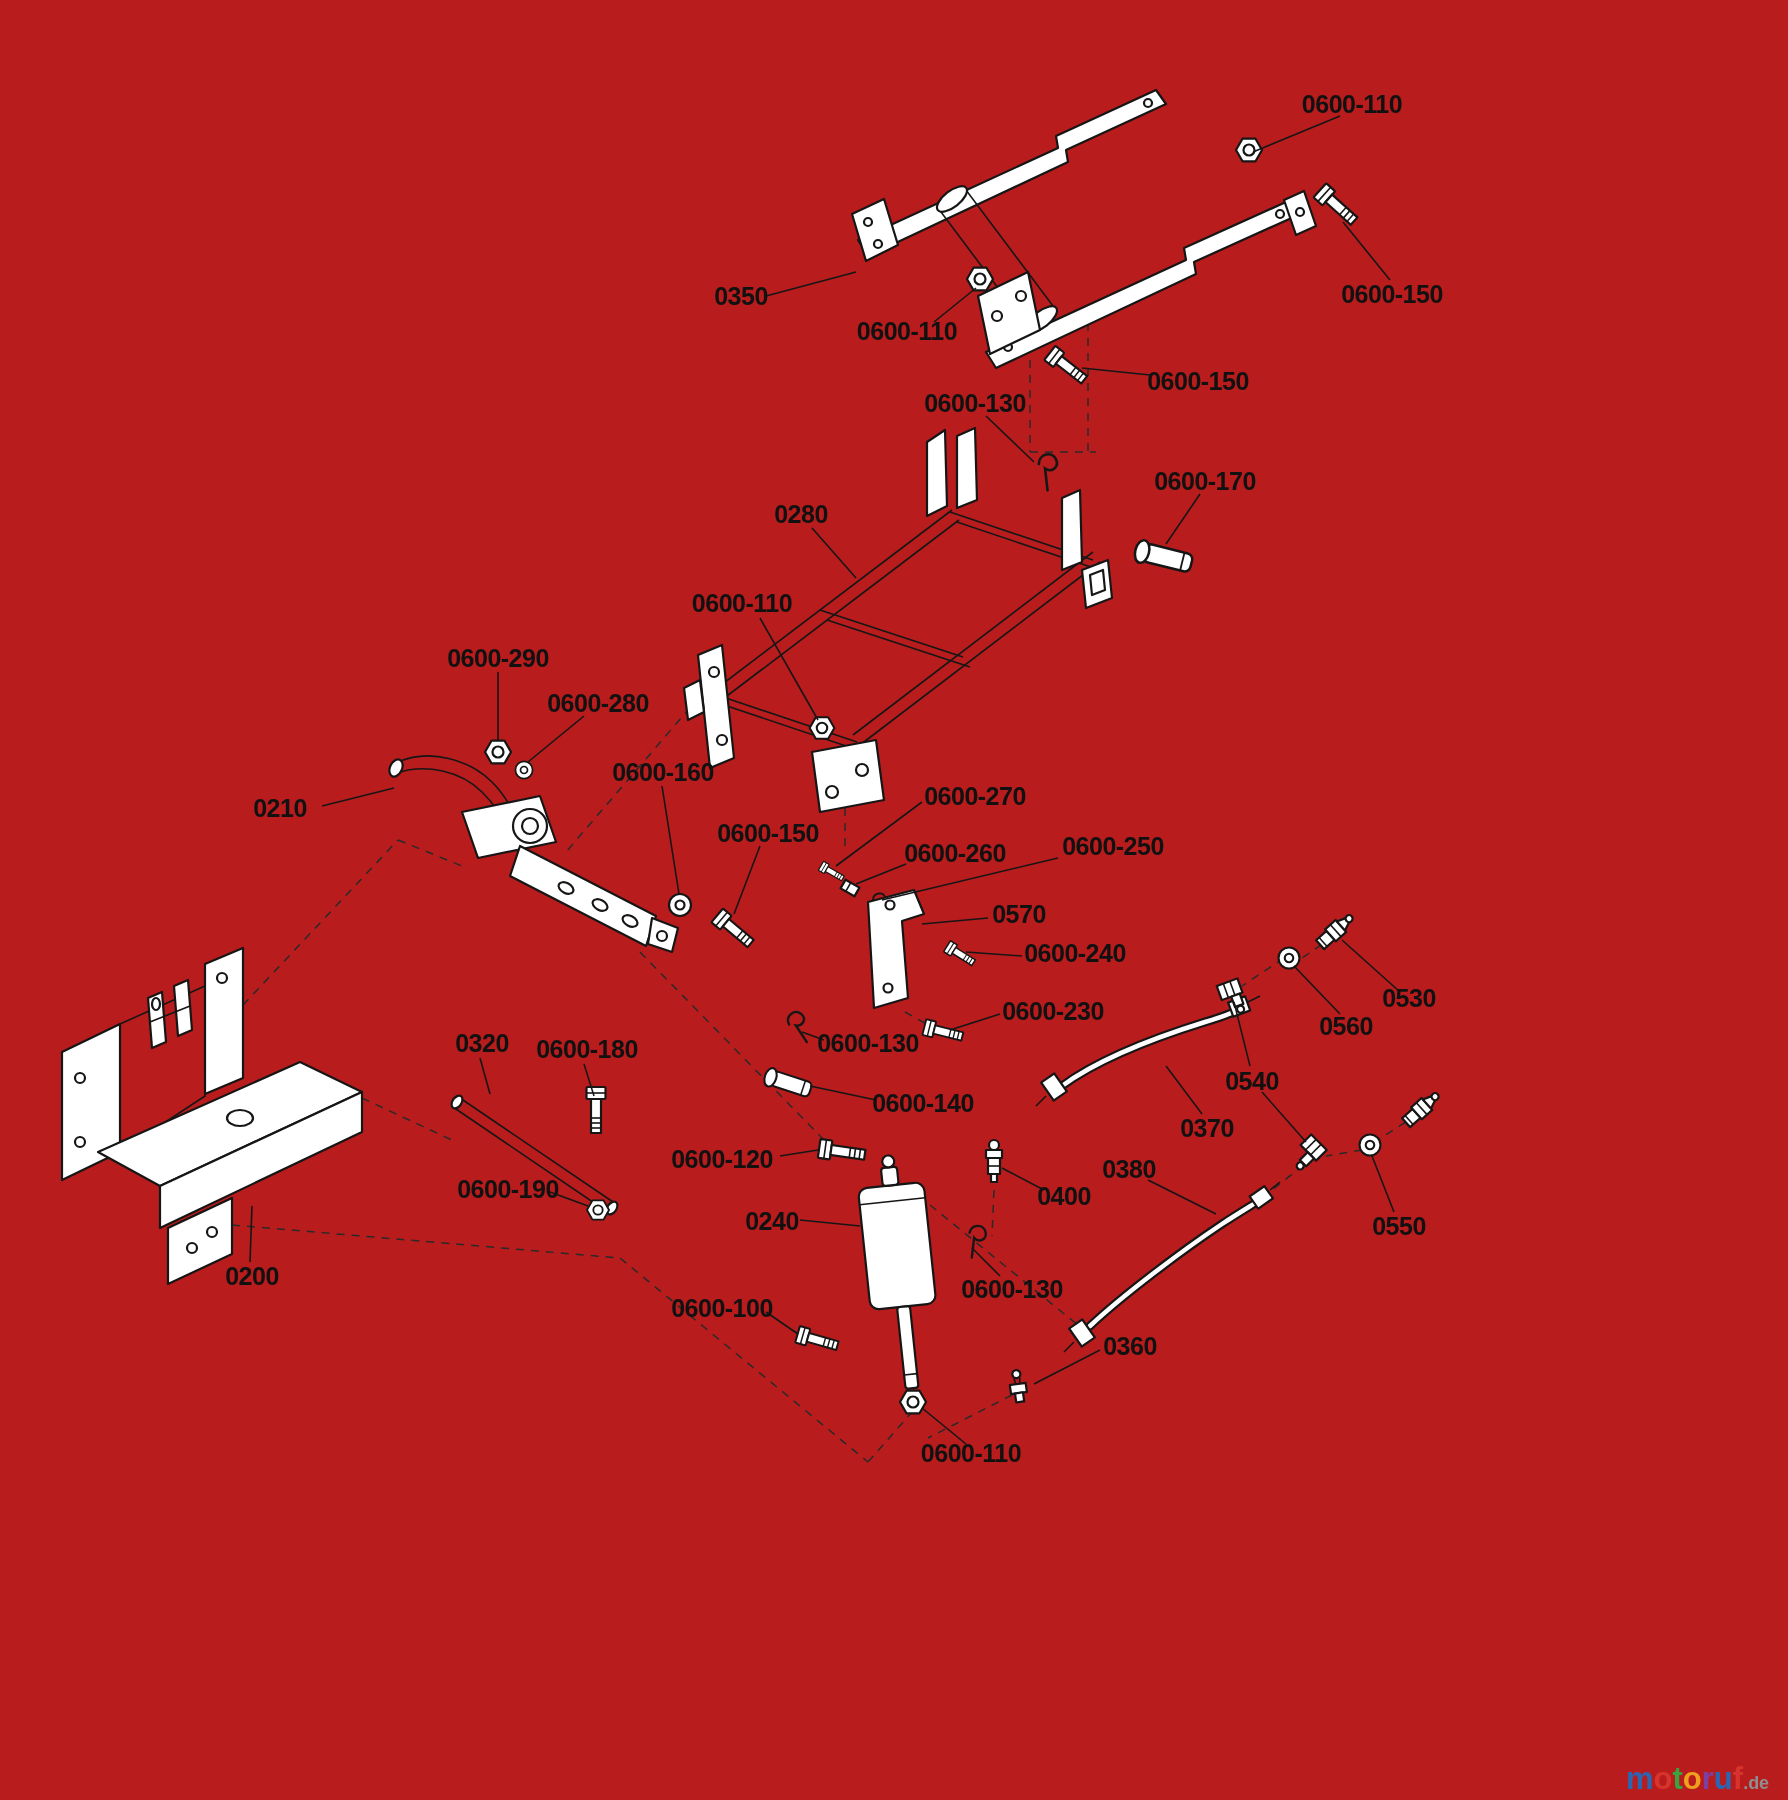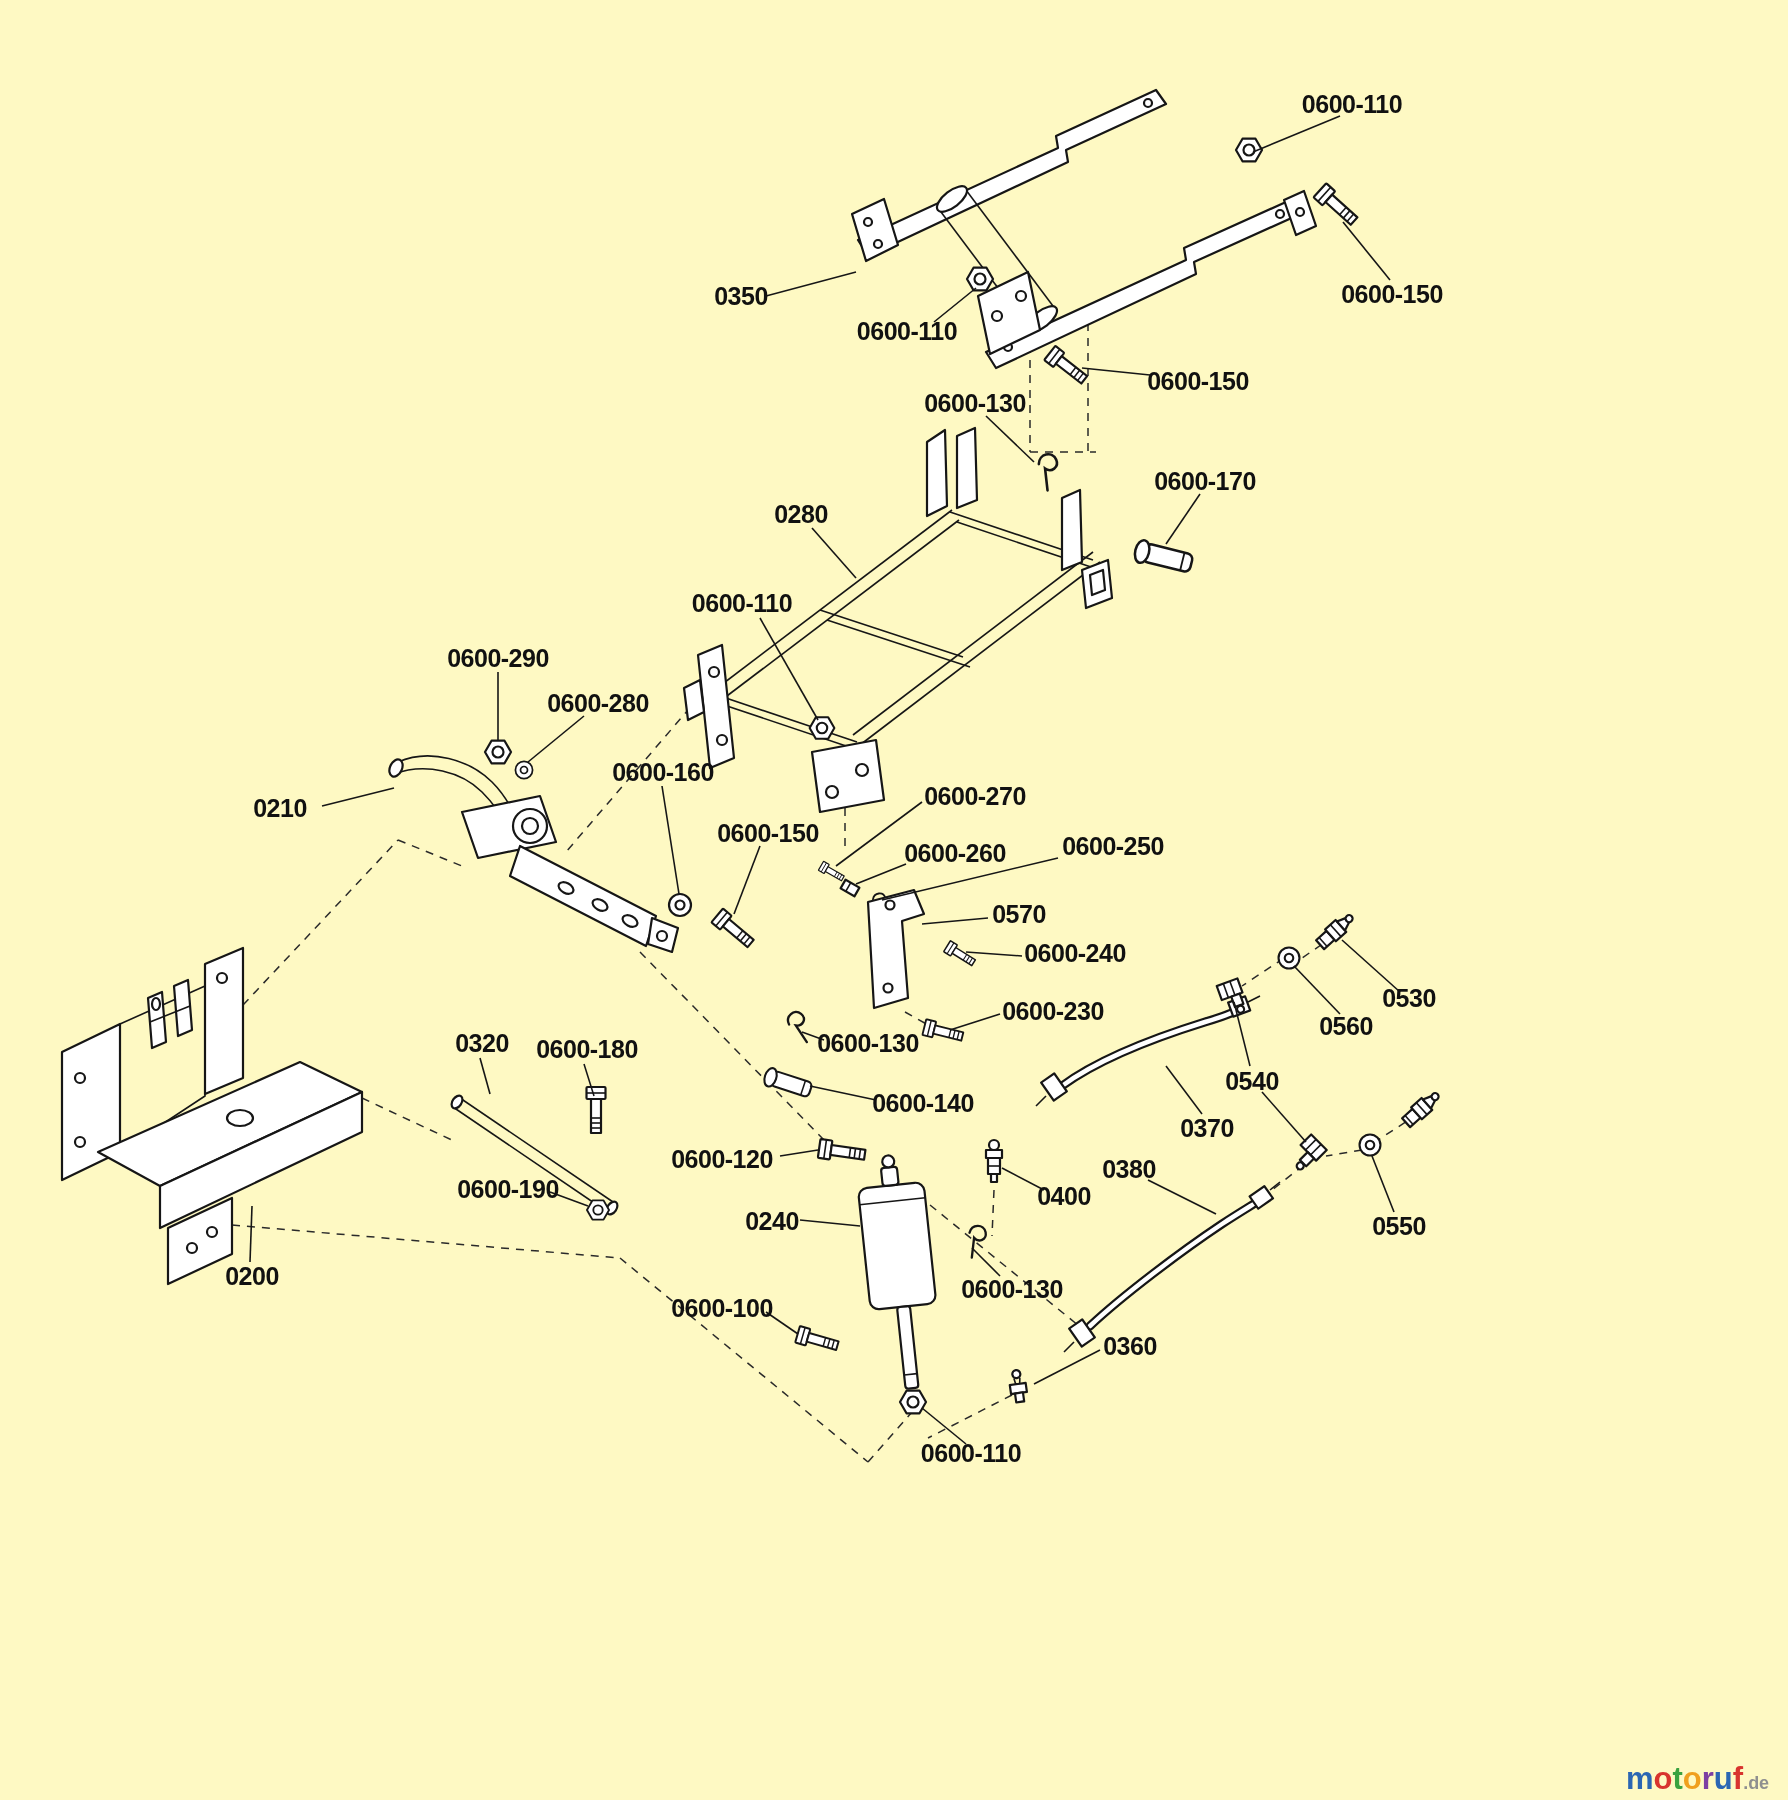--- a/index.html
+++ b/index.html
@@ -1,16 +1,16 @@
 <!DOCTYPE html>
 <html><head>
 <meta charset="utf-8">
 <style>
   html,body{margin:0;padding:0;background:#ffffff;}
-  .stage{position:relative;width:1788px;height:1800px;background:#fef9c3;overflow:hidden;}
+  .stage{position:relative;width:1788px;height:1800px;background:#b91c1c;overflow:hidden;}
   svg{position:absolute;left:0;top:0;}
   .part{fill:#ffffff;stroke:#161616;stroke-width:2.2;stroke-linejoin:round;}
   .thin{fill:none;stroke:#161616;stroke-width:1.6;}
   .leader{stroke:#161616;stroke-width:1.6;}
   .dash{stroke:#2a2a2a;stroke-width:1.5;stroke-dasharray:8 7;fill:none;}
   .hose{fill:none;stroke:#161616;stroke-width:9;stroke-linecap:round;}
   .hosein{fill:none;stroke:#ffffff;stroke-width:4.5;stroke-linecap:round;}
   text.lbl{font-family:"Liberation Sans",sans-serif;font-weight:bold;font-size:25px;fill:#111111;letter-spacing:-0.5px;}
   text.logo{font-family:"Liberation Sans",sans-serif;font-weight:bold;font-size:31px;}
   text.logo tspan.suffix{font-size:18px;font-weight:bold;}

